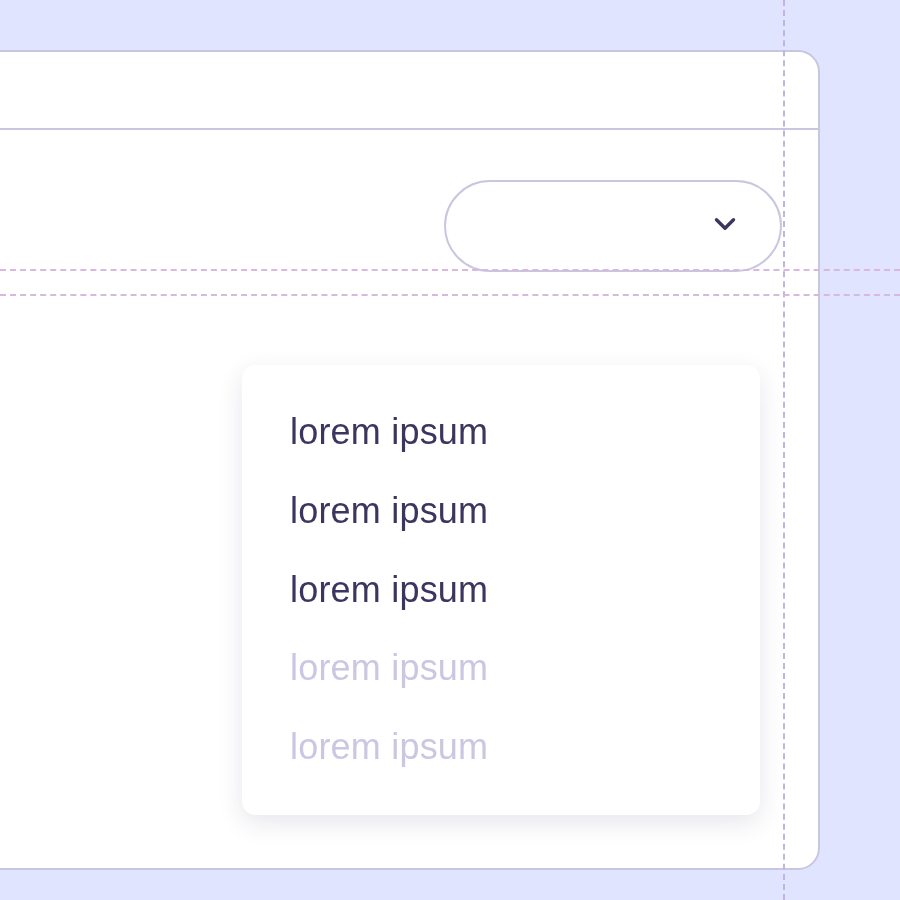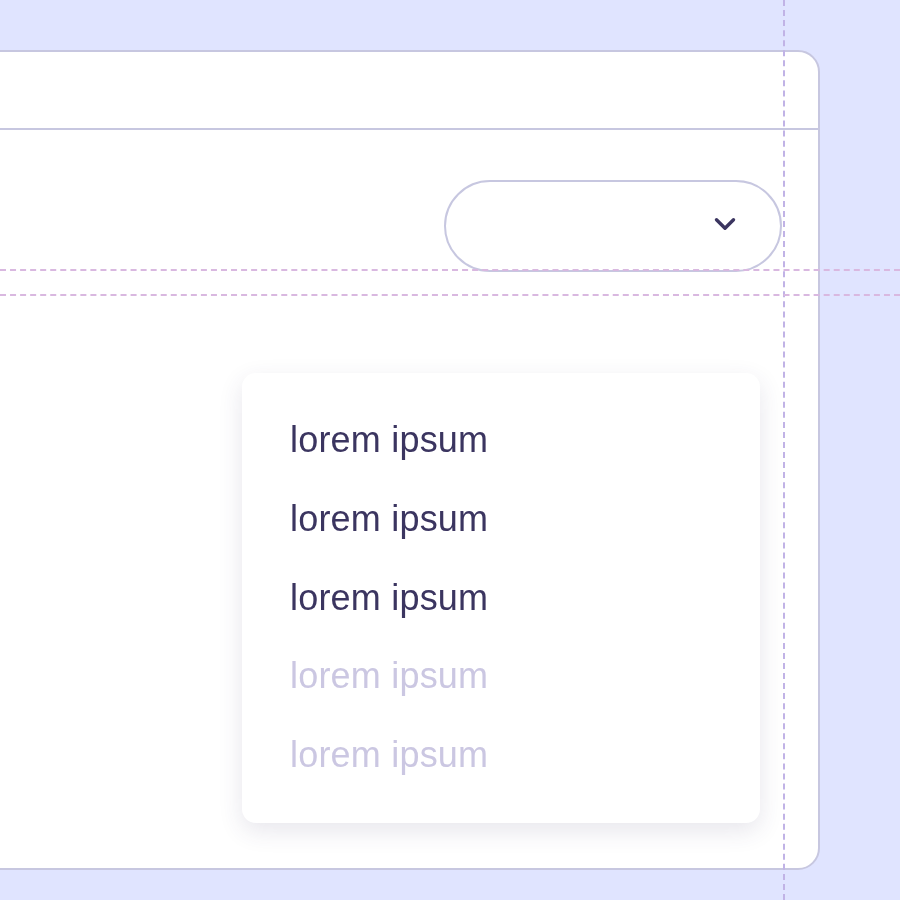--- a/index.html
+++ b/index.html
@@ -78,21 +78,21 @@
     cursor: pointer;
   }
   .dropdown-trigger svg {
     width: 34px;
     height: 34px;
   }
 
   
   .dropdown-menu {
     position: absolute;
-    top: 243px;
+    top: 235px;
     left: 340px;
     width: 518px;
     background: #ffffff;
     border-radius: 14px;
     box-shadow: 0 8px 24px rgba(60, 50, 100, 0.12);
     padding: 28px 0;
   }
   .menu-item {
     padding: 16px 48px;
     font-size: 36px;

